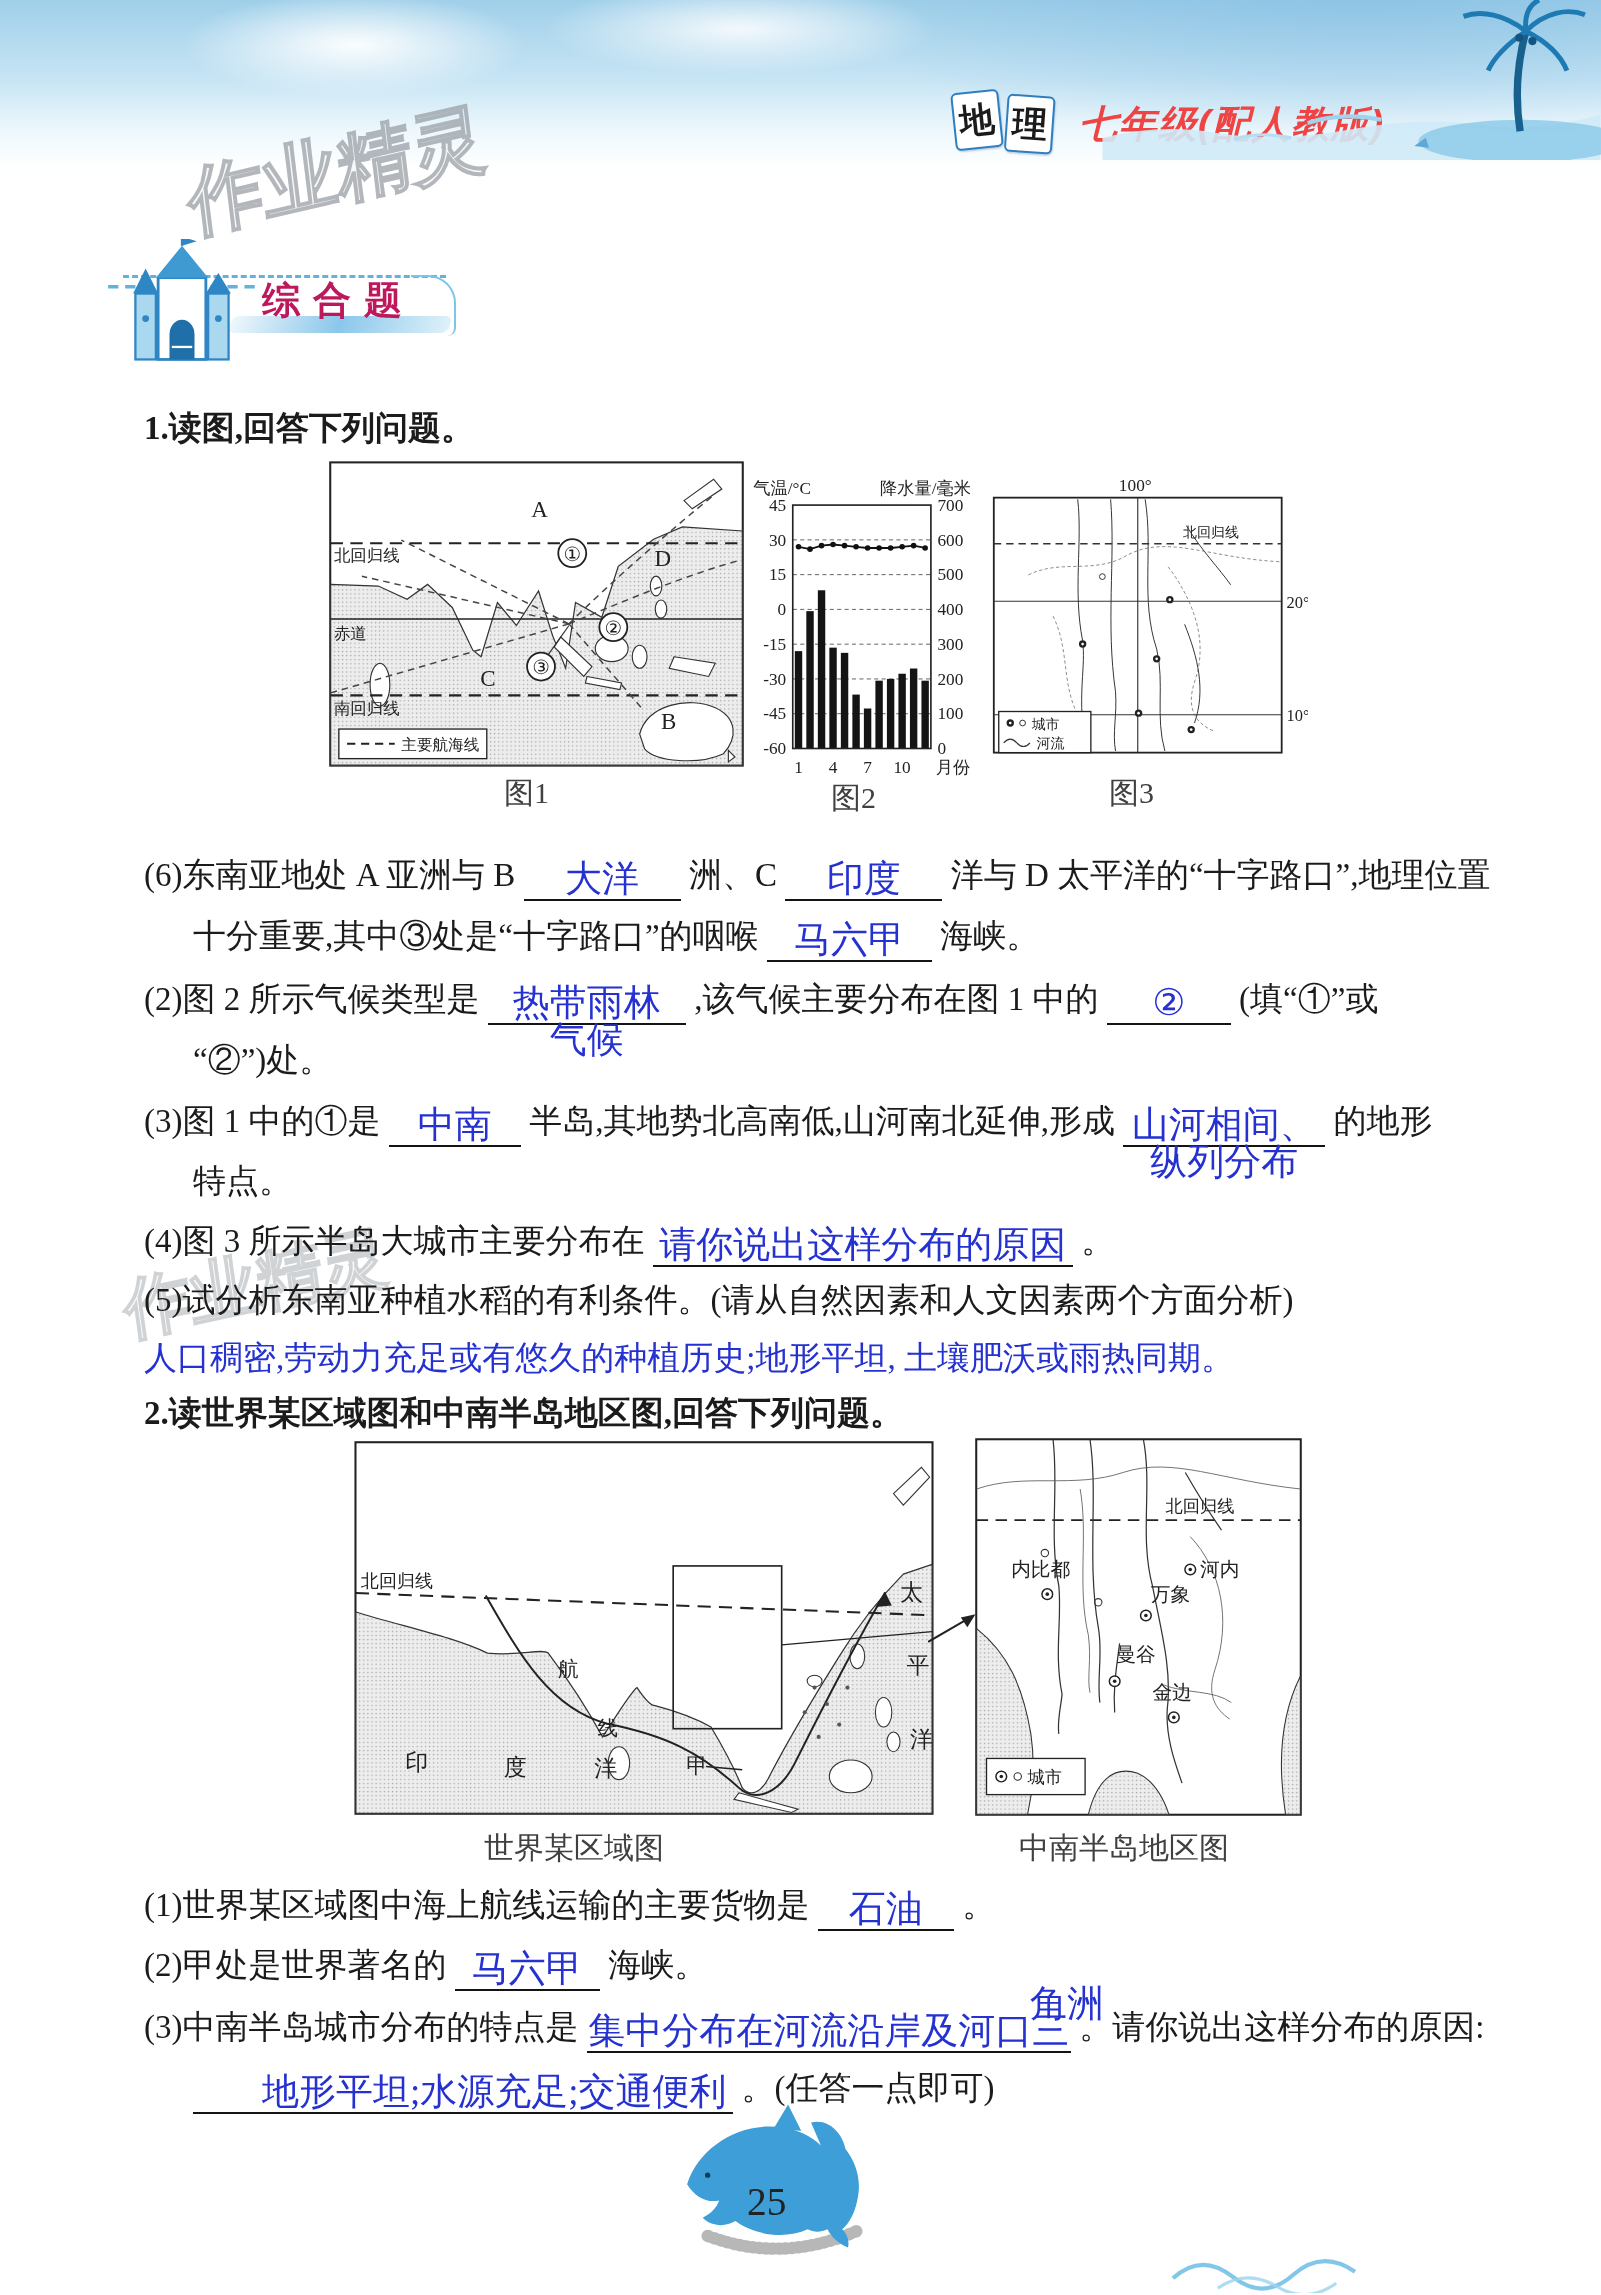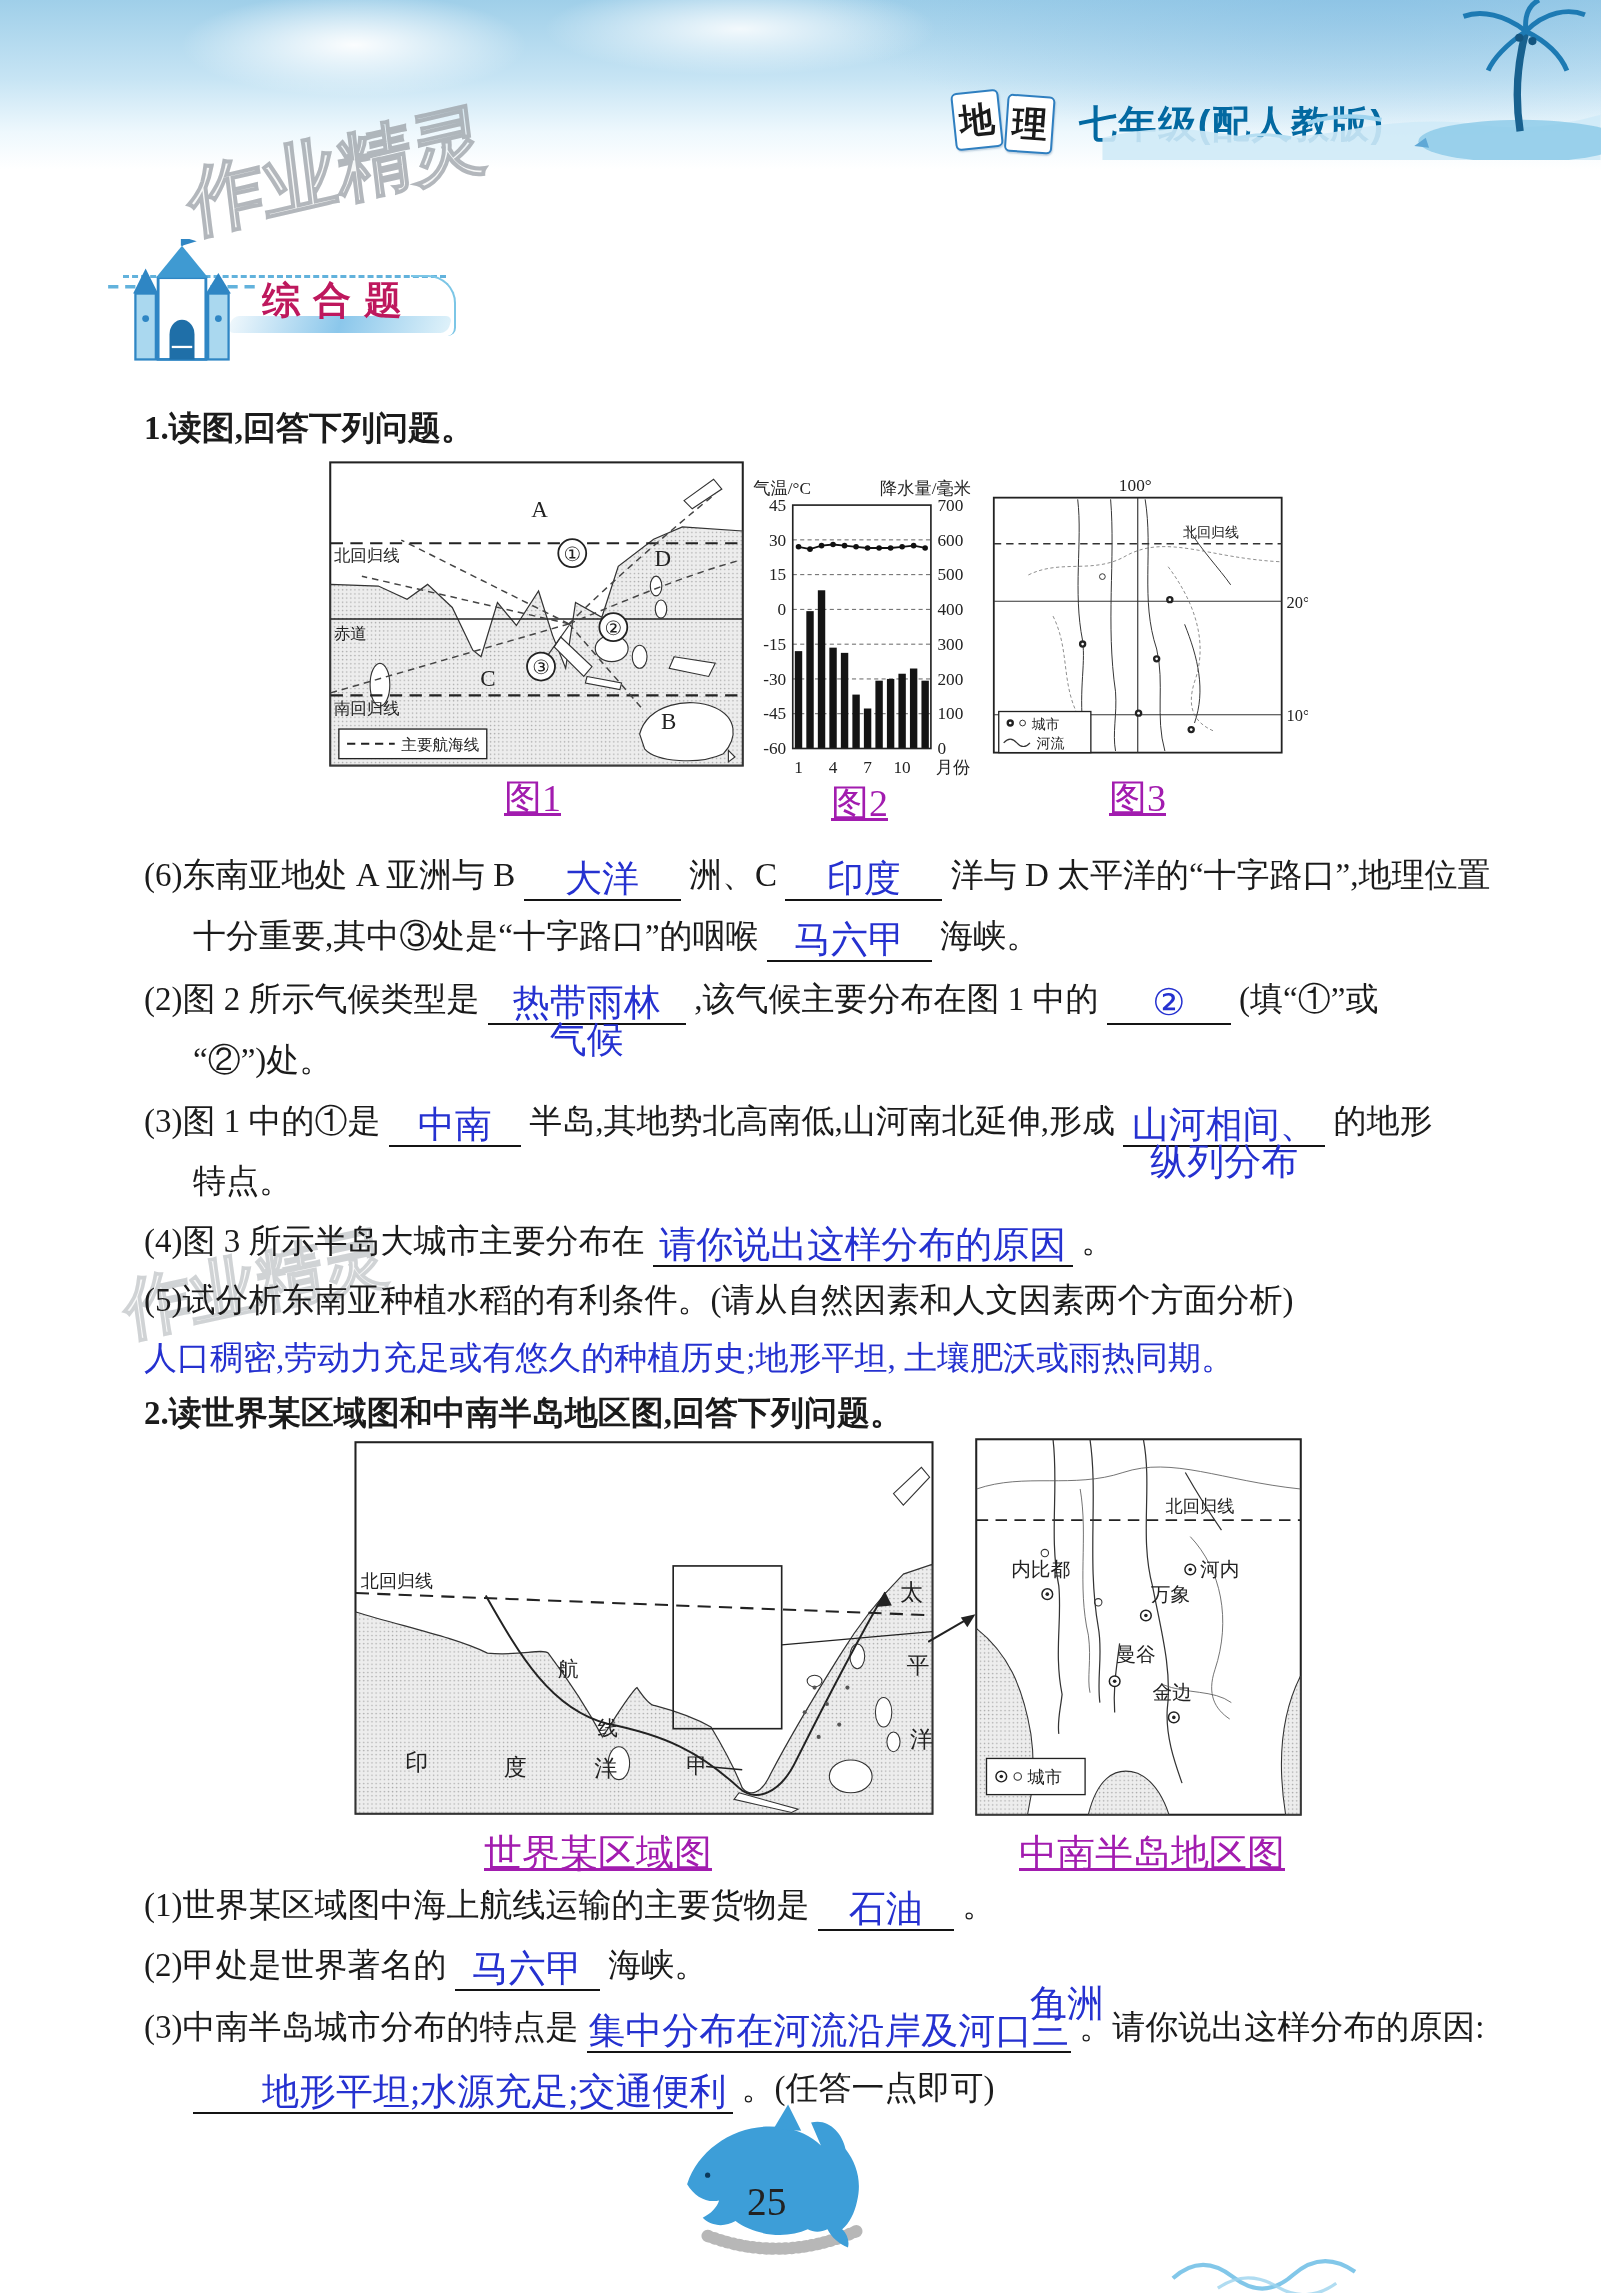--- a/index.html
+++ b/index.html
@@ -13,39 +13,39 @@
          radial-gradient(ellipse 280px 66px at 740px 29px, rgba(255,255,255,.85), rgba(255,255,255,0) 70%),
          radial-gradient(ellipse 740px 214px at 85% -16.5px, rgba(125,185,225,.55), rgba(125,185,225,0) 75%),
          linear-gradient(to bottom,#9fcfe9 0px,#c6e4f4 78px,#eef8fd 132px,#ffffff 169px);}
   .hdr-cards{left:953px;top:91px;display:flex;align-items:flex-start;}
   .card{width:44px;height:54px;background:#fff;border:2.5px solid #2f7fc0;border-radius:5.8px;
         display:flex;align-items:center;justify-content:center;font-size:35px;font-weight:bold;
         box-shadow:0.8px 1.6px 1.6px rgba(40,90,140,.25);}
   .card1{transform:rotate(-6deg);}
   .card2{transform:rotate(4deg) translateY(4.1px);margin-left:5px;}
   .grade{margin-left:25px;padding-top:8.2px;font-family:"Liberation Sans","DejaVu Sans",sans-serif;
-         font-weight:bold;font-size:38px;letter-spacing:1.6px;color:#0369a1;}
+         font-weight:bold;font-size:38px;letter-spacing:1.6px;color:#ef4444;font-style:italic;}
   .wm{font-family:"Liberation Sans","DejaVu Sans",sans-serif;font-weight:bold;white-space:nowrap;
       color:rgba(150,155,160,0.10);-webkit-text-stroke:1.6px #9aa0a6;opacity:.75;z-index:1;}
   .wm1{left:185px;top:120px;font-size:76px;transform:rotate(-13deg) skewX(-6deg);}
   .wm2{left:122px;top:1238px;font-size:67px;transform:rotate(-12deg) skewX(-4deg);-webkit-text-stroke:1.6px #b2b6ba;opacity:.6;}
   .band-line{left:123px;top:275px;width:323px;border-top:3.3px dashed #62b2dc;}
   .band-corner{left:411px;top:275px;width:43px;height:59px;border-top:2.5px solid #7cc6e6;
                border-right:2.5px solid #7cc6e6;border-top-right-radius:28px;border-bottom-right-radius:8.2px;}
   .band-swath{left:230px;top:316px;width:220px;height:16.5px;transform:skewX(-18deg);
               background:linear-gradient(to right,rgba(140,200,235,.15),rgba(110,185,230,.8),rgba(160,215,240,.35));border-radius:6.6px;}
   .sec-title{left:262px;top:275px;font-size:38px;font-weight:bold;letter-spacing:13px;color:#be185d;z-index:2;}
   .line{white-space:nowrap;font-size:33px;line-height:46px;z-index:2;}
   .bold{font-weight:bold;}
   .blank{display:inline-block;min-width:107px;border-bottom:2.5px solid #141414;text-align:center;
          position:relative;padding:0 6.6px;vertical-align:-5px;line-height:38px;}
   .ans{color:var(--ans);font-size:37px;}
   .sub{position:absolute;top:38px;left:50%;transform:translateX(-50%);white-space:nowrap;line-height:36px;}
   .sup{position:absolute;bottom:31px;right:-33px;white-space:nowrap;line-height:33px;}
-  .caption{font-size:38px;color:#a21caf;z-index:2;text-decoration:underline;}
+  .caption{font-size:30px;color:#404040;z-index:2;}
   .ansline{color:var(--ans);font-size:33px;}
   svg text{font-family:"Liberation Serif","DejaVu Serif",serif;fill:#222;}
 </style>
 </head>
 <body>
 
 <div class="abs sky"></div>
 
 <svg class="abs" style="left:1102px;top:0;z-index:1" width="499" height="160" viewBox="0 0 607 195">
   <path d="M0,168 Q70,150 140,162 T300,158 T460,152 T607,140 L607,195 L0,195 Z" fill="#cfeaf7" opacity="0.9"></path>

